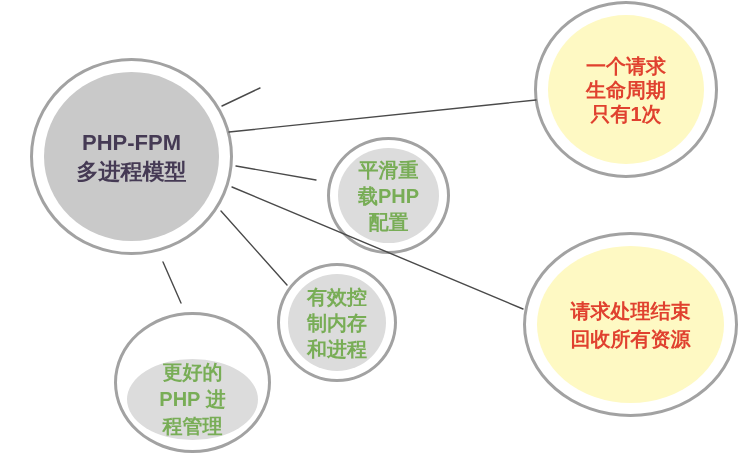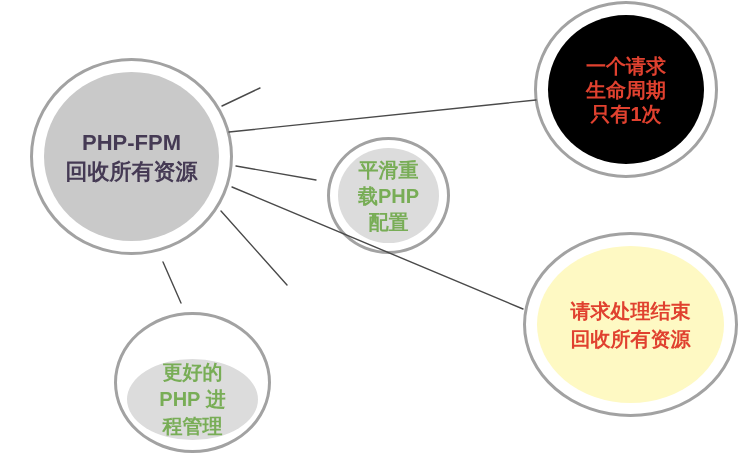--- a/index.html
+++ b/index.html
@@ -69,41 +69,48 @@
   }
 </style>
 </head>
 <body>
 
 <div id="canvas">
 
   <div class="node" id="node-center" style="border-color: rgb(162, 162, 162);">
     <div class="disc" style="background: rgb(201, 201, 201);">
       <span class="label" style="color: rgb(69, 58, 84);">PHP-FPM
-回收所有资源</span>
+多进程模型</span>
     </div>
   </div>
 
 
   <div class="node" id="node-lifecycle" style="border-color: rgb(162, 162, 162);">
-    <div class="disc" style="background: #000000;">
+    <div class="disc" style="background: #fef9c3;">
       <span class="label" style="color: rgb(224, 65, 47);">一个请求
 生命周期
 只有1次</span>
     </div>
   </div>
 
   <div class="node" id="node-reload" style="border-color: rgb(162, 162, 162);">
     <div class="disc" style="background: rgb(220, 220, 220);">
       <span class="label" style="color: rgb(120, 173, 86);">平滑重
 载PHP
 配置</span>
     </div>
   </div>
 
+  <div class="node" id="node-memory" style="border-color: rgb(162, 162, 162);">
+    <div class="disc" style="background: rgb(220, 220, 220);">
+      <span class="label" style="color: rgb(120, 173, 86);">有效控
+制内存
+和进程</span>
+    </div>
+  </div>
 
   <div class="node" id="node-better" style="border-color: rgb(162, 162, 162);">
     <div class="disc" style="background: rgb(220, 220, 220);">
       <span class="label" style="color: rgb(120, 173, 86);">更好的
 PHP 进
 程管理</span>
     </div>
   </div>
 
   <div class="node" id="node-recycle" style="border-color: rgb(162, 162, 162);">

